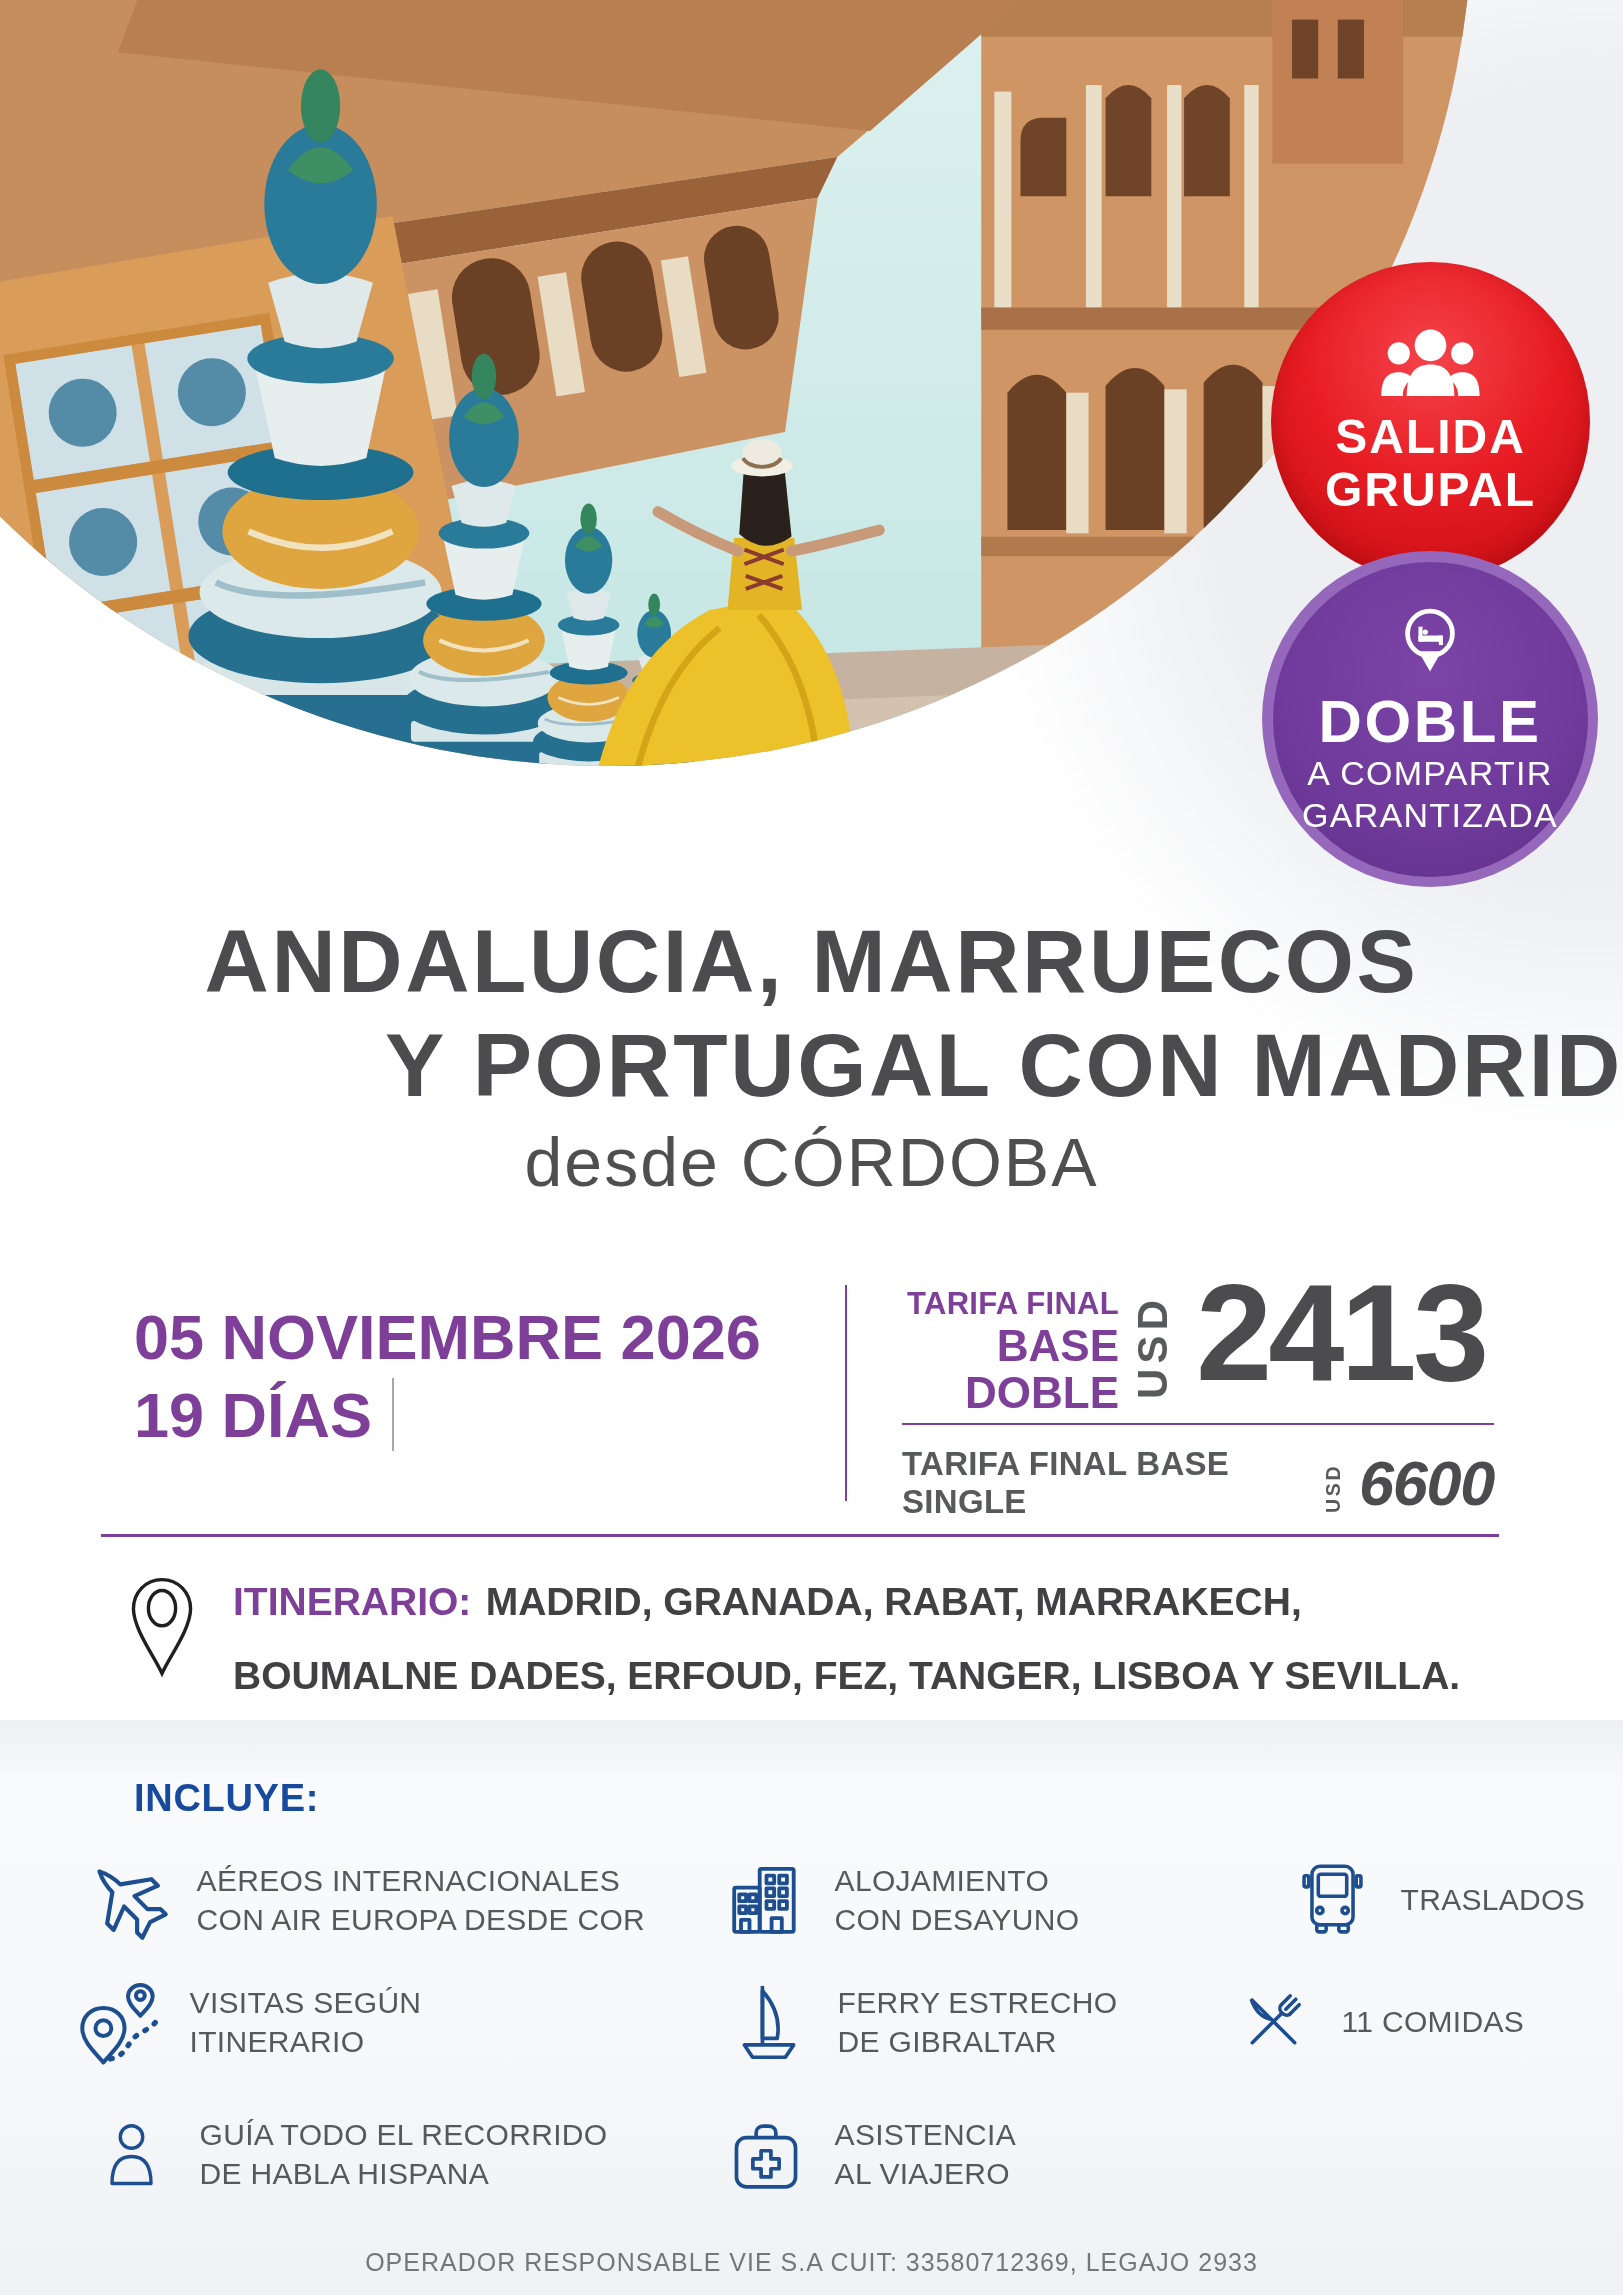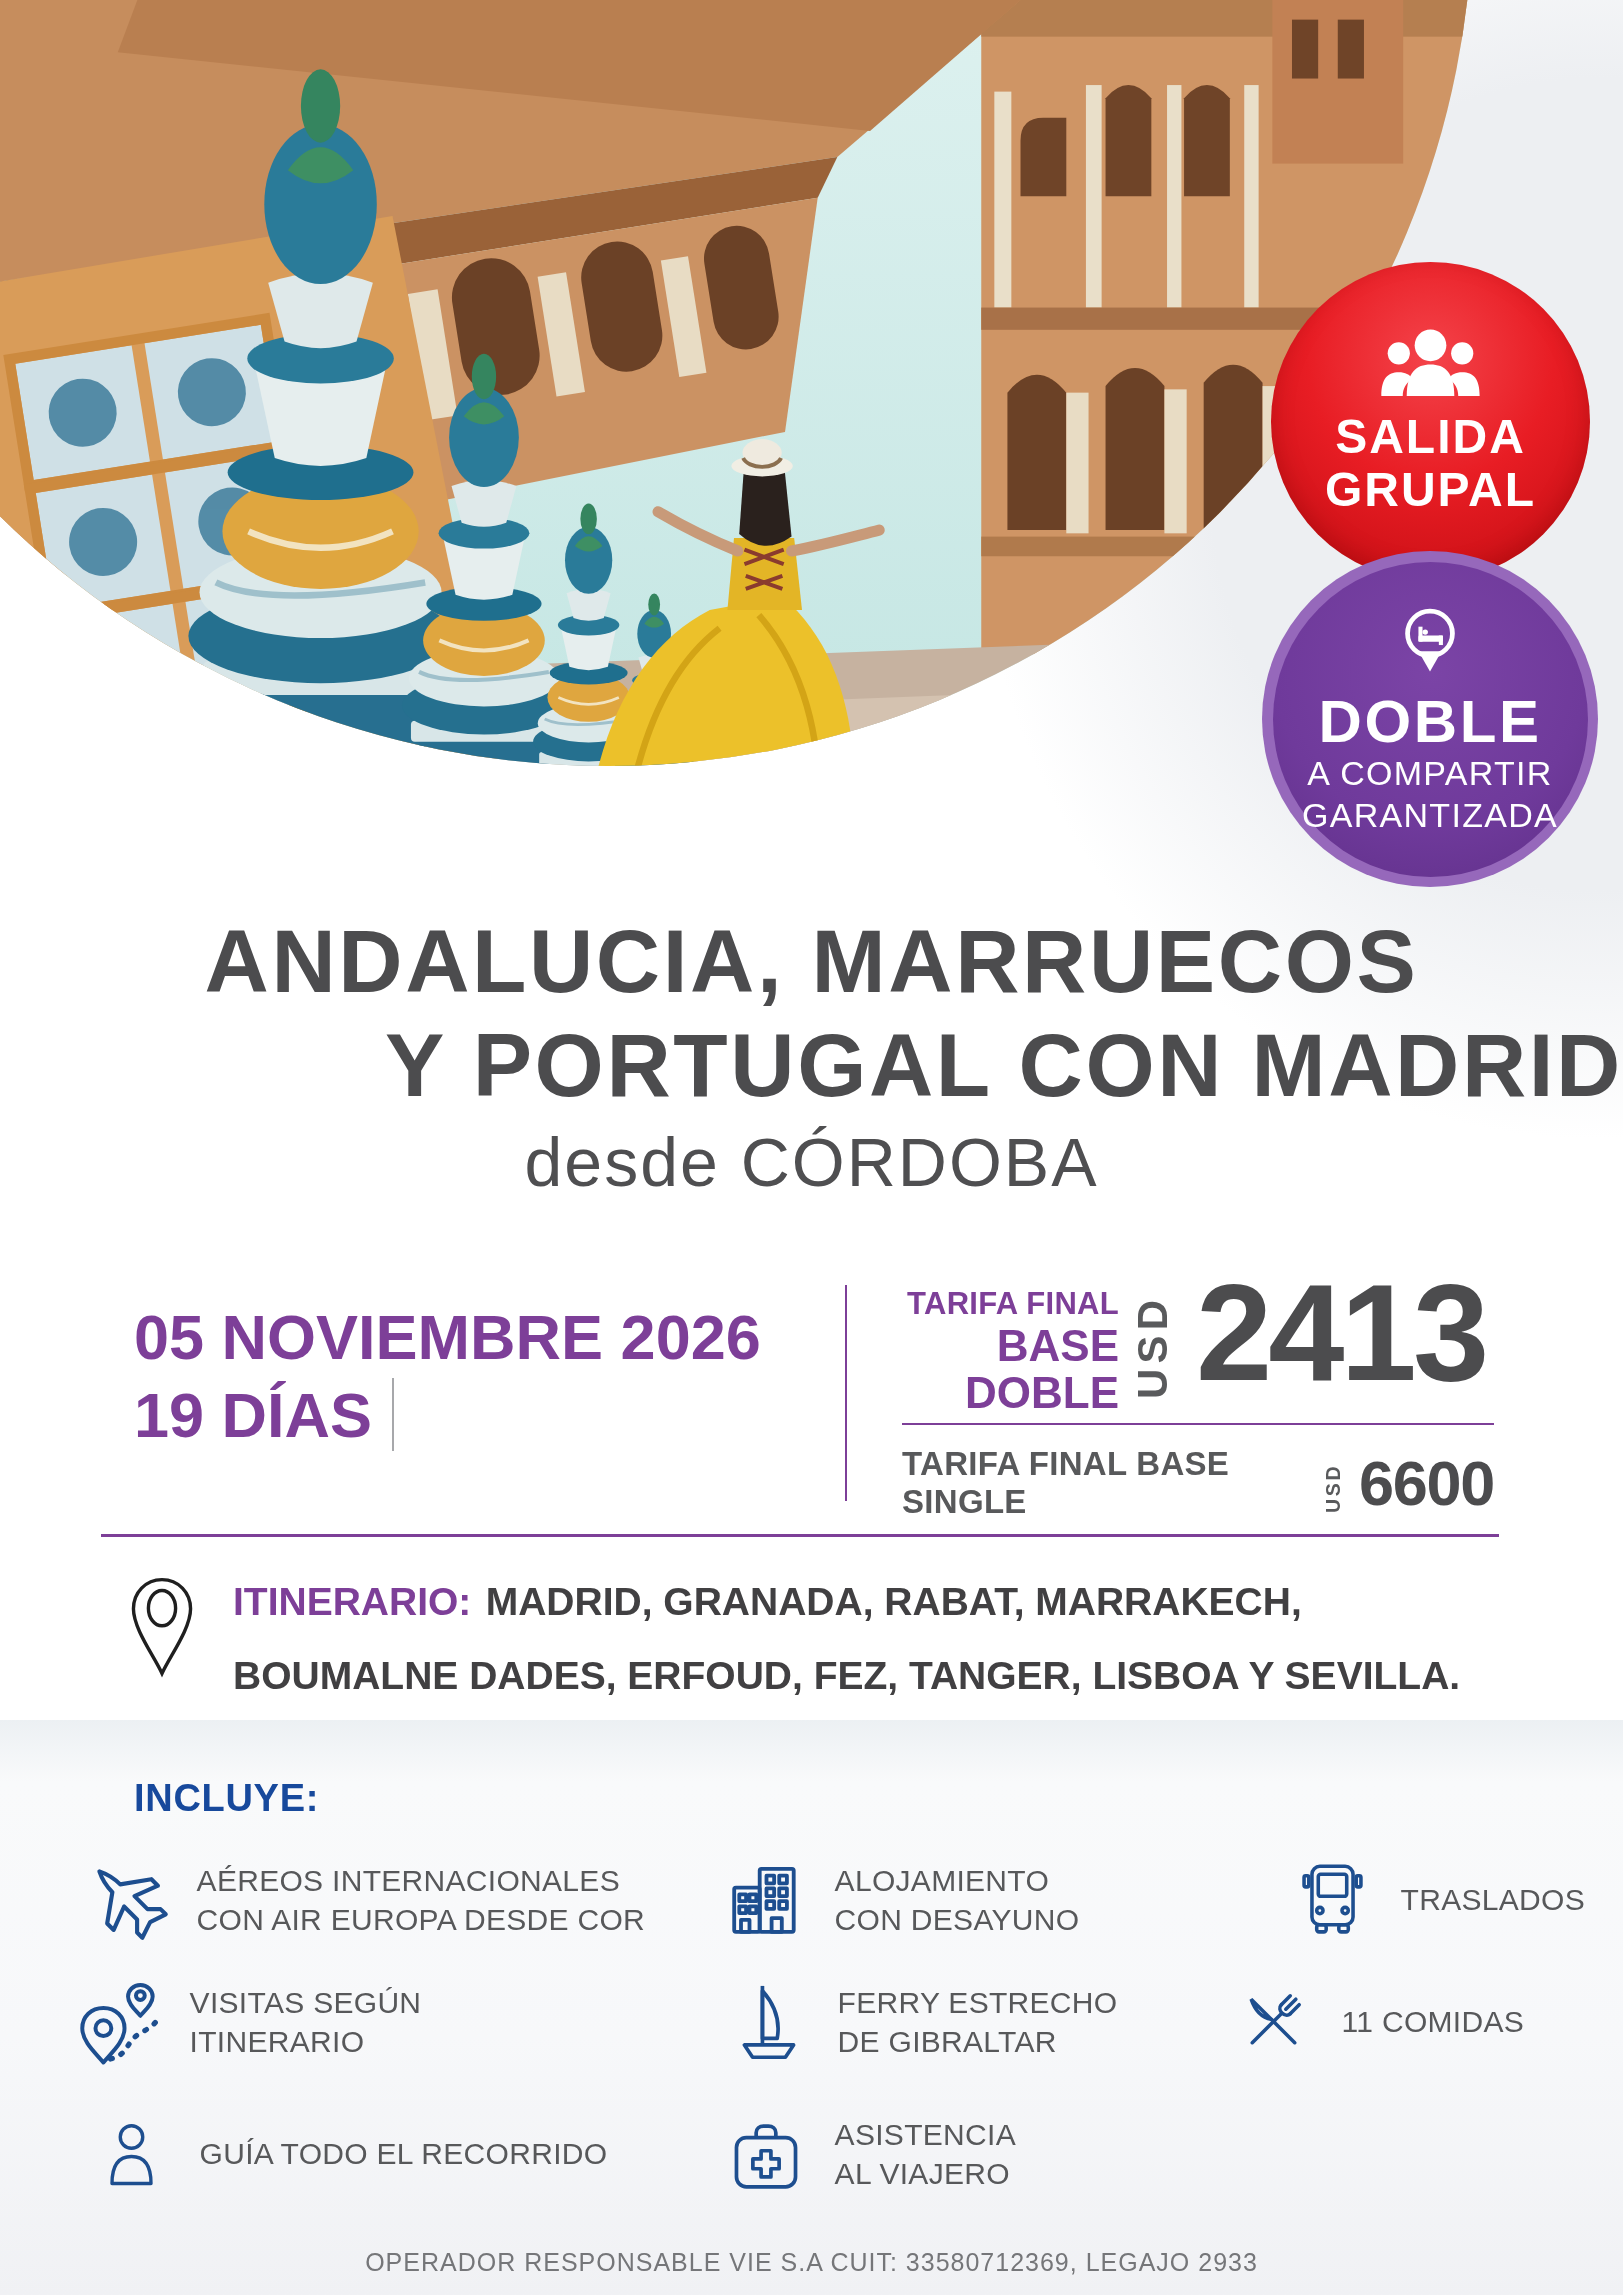--- a/index.html
+++ b/index.html
@@ -65,21 +65,21 @@
     font-size:42px; font-weight:600; color:#595a5c; letter-spacing:5.2px;
   }
   .amount-double { position:absolute; left:1196px; top:1264px; font-size:137px; font-weight:700;
     color:#4c4c4e; letter-spacing:-3.9px; line-height:1; }
   .hr1 { position:absolute; left:902px; top:1423px; width:592px; height:2px; background:#7d3f98; }
   .single-row { position:absolute; left:902px; top:1445px; width:592px;
     display:flex; align-items:center; justify-content:flex-end; gap:14.4px; }
   .single-label { font-size:33px; font-weight:700; color:#58595b; letter-spacing:0.3px; }
   .usd-vert-sm { height:60px; writing-mode:vertical-rl; transform:rotate(180deg);
     font-size:19.6px; font-weight:600; color:#595a5c; letter-spacing:2.6px; }
-  .amount-single { font-size:63px; font-weight:700; color:#4c4c4e; letter-spacing:-1.3px; line-height:1; }
+  .amount-single { font-size:63px; font-weight:700; color:#4c4c4e; letter-spacing:-1.3px; line-height:1;font-style:italic; }
   
   .main-rule { position:absolute; left:101px; top:1534px; width:1398px; height:2.6px; background:#7d3f98; }
   .itinerary { position:absolute; left:128px; top:1565px; display:flex; gap:37px; }
   .itinerary svg { width:68px; height:105px; margin-top:9.2px; }
   .itin-text { font-size:39px; line-height:1.9; color:#414042; font-weight:700; }
   .itin-text .line { white-space:nowrap; }
   .itin-label { color:#7d3f98; font-weight:800; margin-right:14.4px; }
   
   .includes-band { position:absolute; left:0; top:1720px; width:1623px; height:576px;
     background: linear-gradient(180deg,#ecf0f3 0,#f9fafb 62px,#f7f8fa 55%,#f0f1f4 100%); }
@@ -433,20 +433,21 @@
 
   <div class="inc-item it6">
     <span class="inc-icon">
       <svg viewBox="0 0 100 100" width="75" height="75" fill="none" stroke-width="4.5" stroke-linejoin="round">
         <circle cx="50" cy="28" r="15"></circle>
         <path d="M24 90 C24 64 34 54 50 54 C66 54 76 64 76 90 Z"></path>
       </svg>
     </span>
     <span class="inc-text">
       <span>GUÍA TODO EL RECORRIDO</span>
+      <span>DE HABLA HISPANA</span>
     </span>
   </div>
 
   <div class="inc-item it7">
     <span class="inc-icon">
       <svg viewBox="0 0 100 100" width="82" height="82" fill="none" stroke-width="4.5" stroke-linejoin="round">
         <rect x="14" y="30" width="72" height="60" rx="12"></rect>
         <path d="M38 30 V24 C38 19 42 16 47 16 H53 C58 16 62 19 62 24 V30"></path>
         <path d="M44 46 H56 V56 H66 V68 H56 V78 H44 V68 H34 V56 H44 Z"></path>
       </svg>

